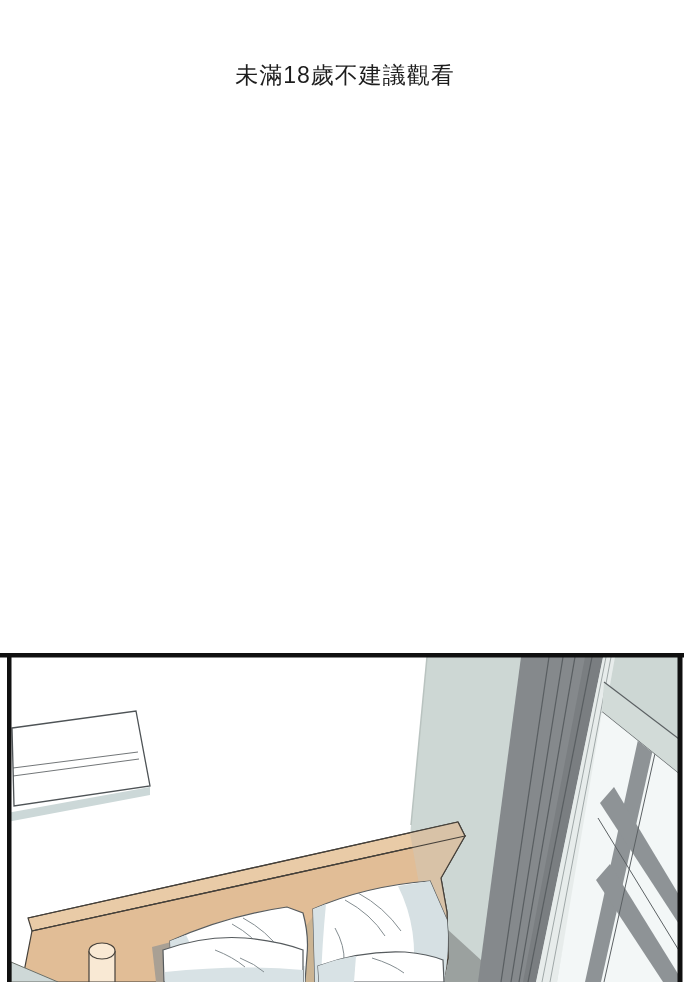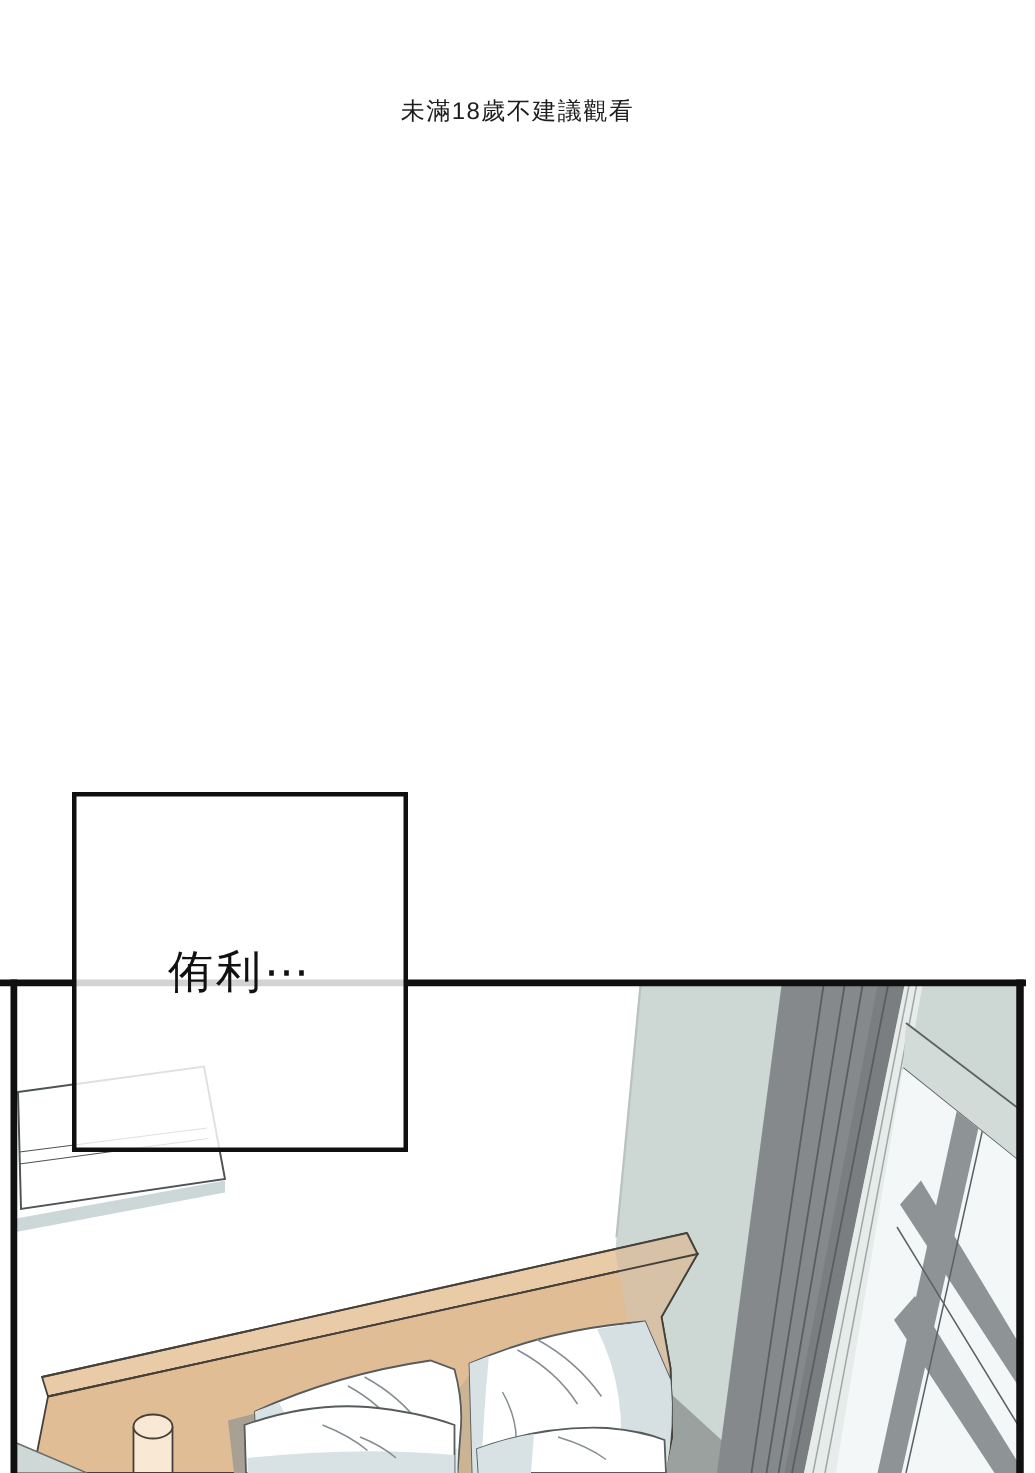--- a/index.html
+++ b/index.html
@@ -1,19 +1,19 @@
 <!DOCTYPE html>
 <html style="--ink: #101010; --wall-blue: #cdd7d4; --wall-line: #b9c3c0; --pillar-gray: #85898c; --pillar-dark: #7a7e81; --pillar-line: #595e61; --strip-light: #e7eceb; --strip-line: #9fa7a7; --window-bg: #f3f7f7; --bar-gray: #8e9396; --edge-dark: #5b6063; --head-lit: #e1bd96; --head-top: #e9cba7; --head-shade: #d8c2a7; --head-gap: #cbb493; --outline-brown: #45403a; --knob-cream: #f9e9d4; --floor-gray: #9ba19f; --sheet-light: #edf2f2; --ac-shadow: #ccd8d8; --ac-line: #4e5356; --bedding-blue: #ced8d7; --pillow-shade: #d8e2e5; --pillow-line: #848d91; --pillow-outline: #565b5e; --shadow-warm: #a9a094;"><head>
 <meta charset="utf-8">
 <style>
   html,body{margin:0;padding:0;background:#ffffff;}
   .stage{position:relative;width:690px;height:982px;overflow:hidden;background:#ffffff;
          font-family:"Liberation Sans",sans-serif;}
   .notice{position:absolute;top:62px;left:0;width:100%;text-align:center;
-          font-size:16px;line-height:26px;letter-spacing:1px;color:#1d1d1d;}
+          font-size:23px;line-height:26px;letter-spacing:1px;color:#1d1d1d;}
   .panel-art{position:absolute;left:0;top:0;}
   .bubble{position:absolute;left:48px;top:528px;width:224px;height:240px;
           box-sizing:border-box;border:3px solid var(--ink,#101010);
           background:rgba(255,255,255,0.82);
           display:flex;align-items:center;justify-content:center;}
   .bubble-text{font-family:"Liberation Serif",serif;font-size:30px;color:#111;
                letter-spacing:2px;white-space:nowrap;}
 </style>
 </head>
 <body>
@@ -124,17 +124,14 @@
       </g>
     </g>
 
     <g>
       <rect x="0" y="653" width="684" height="4.5" style="fill:var(--ink)"></rect>
       <rect x="7" y="653" width="4.5" height="329" style="fill:var(--ink)"></rect>
       <rect x="677.5" y="653" width="5" height="329" style="fill:var(--ink)"></rect>
     </g>
   </svg>
 
-  <div class="bubble">
-    <span class="bubble-text">侑利⋯</span>
-  </div>
 
 </div>
 
 </body></html>

